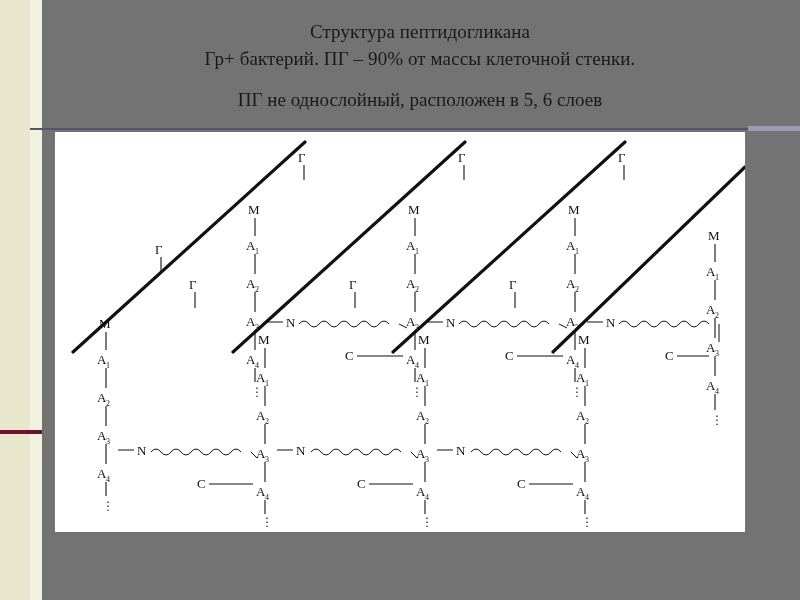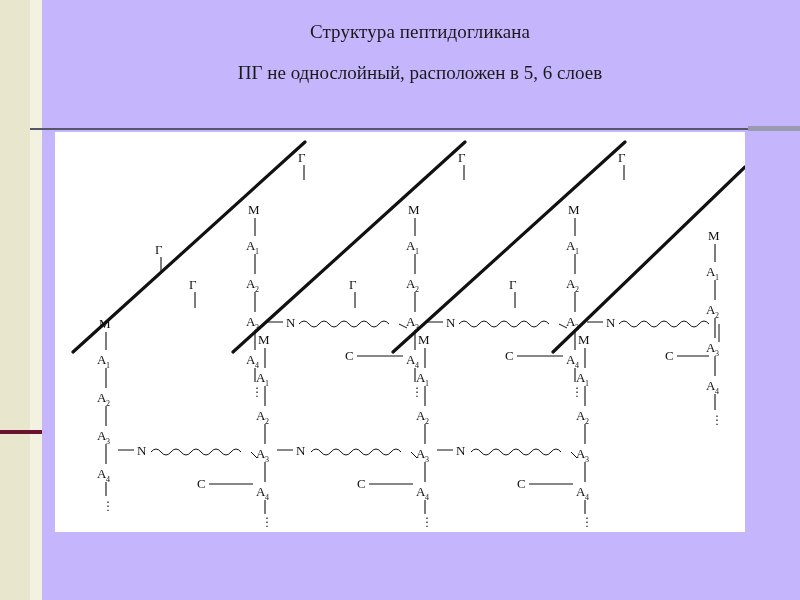--- a/index.html
+++ b/index.html
@@ -10,21 +10,21 @@
     width: 800px;
     height: 600px;
     background: #fdfdf2;
     font-family: "Liberation Serif", serif;
     overflow: hidden;
   }
   #slide {
     position: relative;
     width: 800px;
     height: 600px;
-    background: #c4b5fd;
+    background: #737373;
   }
   
   .left-band {
     position: absolute;
     left: 0;
     top: 0;
     width: 42px;
     height: 600px;
     background: #e8e7cd;
   }
@@ -129,20 +129,21 @@
 <body>
 
 <div id="slide">
 
   <div class="left-band"></div>
   <div class="left-band-inner"></div>
   <div class="left-accent"></div>
 
   <div class="title-block">
     <div class="title-line">Структура пептидогликана</div>
+    <div class="title-line">Гр+ бактерий. ПГ – 90% от массы клеточной стенки.</div>
     <div class="subtitle-line">ПГ не однослойный, расположен в 5, 6 слоев</div>
   </div>
 
   <div class="title-rule"></div>
   <div class="title-rule-right"></div>
 
   <div class="figure-wrap">
     <svg width="690" height="400" viewBox="0 0 690 400" xmlns="http://www.w3.org/2000/svg">
 
       <g>

